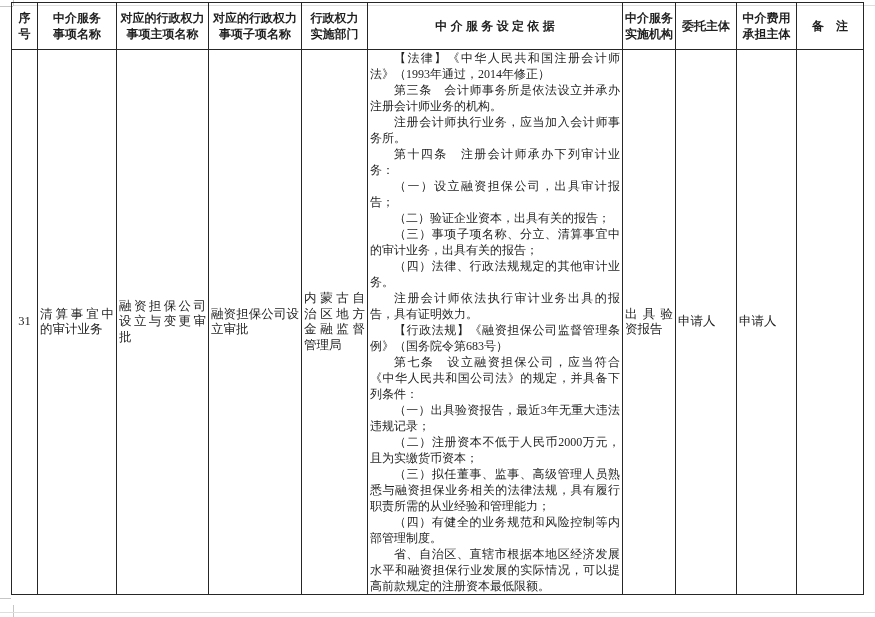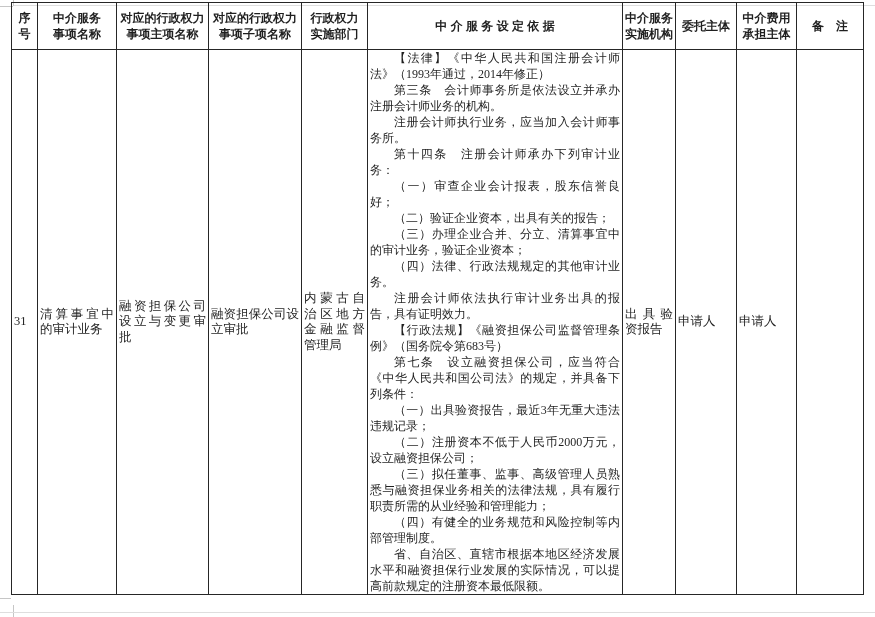--- a/index.html
+++ b/index.html
@@ -26,21 +26,21 @@
     font-weight:600;
     font-size:12px;line-height:16px;
     text-align:center;vertical-align:middle;
     white-space:pre-line;
     height:46px;
   }
   #doc-table td{
     font-size:12.5px;line-height:15.5px;
     vertical-align:middle;
   }
-  td.c-center{text-align:left;}
+  td.c-center{text-align:center;}
   td.c-just{text-align:justify;text-justify:inter-ideograph;}
   td.basis-cell{
     font-size:12px;
     vertical-align:middle;
     padding:2px 2px;
     height:540px;
   }
   .basis-par{
     margin:0;
     text-indent:2em;
@@ -98,29 +98,29 @@
       <td class="c-center">31</td>
       <td class="c-just">清算事宜中的审计业务</td>
       <td class="c-just">融资担保公司设立与变更审批</td>
       <td class="c-just">融资担保公司设立审批</td>
       <td class="c-just">内蒙古自治区地方金融监督管理局</td>
       <td class="basis-cell">
         <p class="basis-par">【法律】《中华人民共和国注册会计师法》（1993年通过，2014年修正）</p>
         <p class="basis-par">第三条　会计师事务所是依法设立并承办注册会计师业务的机构。</p>
         <p class="basis-par">注册会计师执行业务，应当加入会计师事务所。</p>
         <p class="basis-par">第十四条　注册会计师承办下列审计业务：</p>
-        <p class="basis-par">（一）审查企业会计报表，股东信誉良好；</p>
+        <p class="basis-par">（一）设立融资担保公司，出具审计报告；</p>
         <p class="basis-par">（二）验证企业资本，出具有关的报告；</p>
-        <p class="basis-par">（三）办理企业合并、分立、清算事宜中的审计业务，验证企业资本；</p>
+        <p class="basis-par">（三）事项子项名称、分立、清算事宜中的审计业务，出具有关的报告；</p>
         <p class="basis-par">（四）法律、行政法规规定的其他审计业务。</p>
         <p class="basis-par">注册会计师依法执行审计业务出具的报告，具有证明效力。</p>
         <p class="basis-par">【行政法规】《融资担保公司监督管理条例》（国务院令第683号）</p>
         <p class="basis-par">第七条　设立融资担保公司，应当符合《中华人民共和国公司法》的规定，并具备下列条件：</p>
         <p class="basis-par">（一）出具验资报告，最近3年无重大违法违规记录；</p>
-        <p class="basis-par">（二）注册资本不低于人民币2000万元，设立融资担保公司；</p>
+        <p class="basis-par">（二）注册资本不低于人民币2000万元，且为实缴货币资本；</p>
         <p class="basis-par">（三）拟任董事、监事、高级管理人员熟悉与融资担保业务相关的法律法规，具有履行职责所需的从业经验和管理能力；</p>
         <p class="basis-par">（四）有健全的业务规范和风险控制等内部管理制度。</p>
         <p class="basis-par">省、自治区、直辖市根据本地区经济发展水平和融资担保行业发展的实际情况，可以提高前款规定的注册资本最低限额。</p>
       </td>
       <td class="c-just">出具验资报告</td>
       <td class="c-just">申请人</td>
       <td class="c-just">申请人</td>
       <td class="c-just"></td>
     </tr>
   </tbody>

